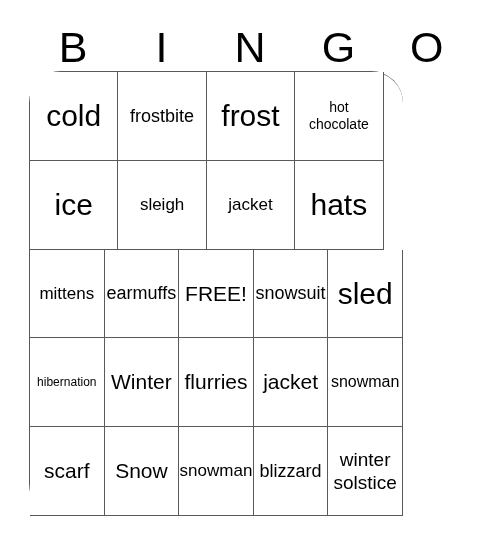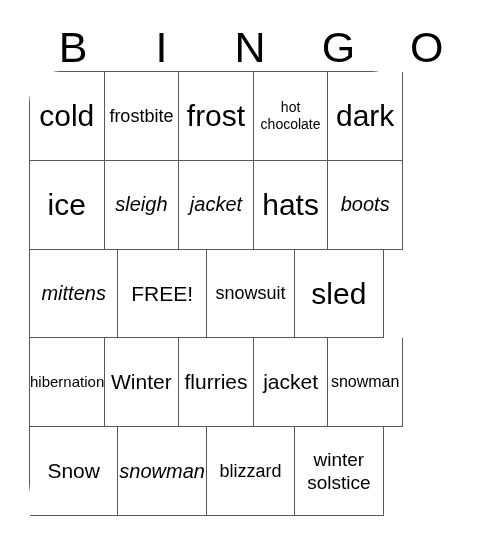--- a/index.html
+++ b/index.html
@@ -74,24 +74,24 @@
     text-align: center;
     line-height: 1.04;
     white-space: pre-line;
     color: #000000;
     font-weight: 400;
   }
 
   
   .fs-xl   { font-size: 30px; }
   .fs-lg   { font-size: 21px; text-align: center; }
-  .fs-md   { font-size: 20px; font-style: italic; }
+  .fs-md   { font-size: 17px; }
   .fs-sm   { font-size: 18px; text-align: center; }
   .fs-xs   { font-size: 16px; }
-  .fs-xxs  { font-size: 15px; }
+  .fs-xxs  { font-size: 12px; }
   .fs-two  { font-size: 14px; line-height: 1.22; }
   .fs-two-lg { font-size: 19px; line-height: 1.22; }
 </style>
 </head>
 <body>
 
 <div id="bingo-card">
 
   <div class="header-row">
     <div class="header-cell">B</div>
@@ -110,46 +110,43 @@
       <div class="cell">
         <span class="cell-text fs-sm">frostbite</span>
       </div>
       <div class="cell">
         <span class="cell-text fs-xl">frost</span>
       </div>
       <div class="cell">
         <span class="cell-text fs-two">hot
 chocolate</span>
       </div>
-      <div class="cell">
-        <span class="cell-text fs-xl">dark</span>
-      </div>
     </div>
 
     <div class="grid-row">
       <div class="cell">
         <span class="cell-text fs-xl">ice</span>
       </div>
       <div class="cell">
         <span class="cell-text fs-md">sleigh</span>
       </div>
       <div class="cell">
         <span class="cell-text fs-md">jacket</span>
       </div>
       <div class="cell">
         <span class="cell-text fs-xl">hats</span>
       </div>
-      <div class="cell">
-        <span class="cell-text fs-md">boots</span>
-      </div>
     </div>
 
     <div class="grid-row">
       <div class="cell">
         <span class="cell-text fs-md">mittens</span>
+      </div>
+      <div class="cell">
+        <span class="cell-text fs-sm">earmuffs</span>
       </div>
       <div class="cell">
         <span class="cell-text fs-lg">FREE!</span>
       </div>
       <div class="cell">
         <span class="cell-text fs-sm">snowsuit</span>
       </div>
       <div class="cell">
         <span class="cell-text fs-xl">sled</span>
       </div>
@@ -168,20 +165,23 @@
       <div class="cell">
         <span class="cell-text fs-lg">jacket</span>
       </div>
       <div class="cell">
         <span class="cell-text fs-xs">snowman</span>
       </div>
     </div>
 
     <div class="grid-row">
       <div class="cell">
+        <span class="cell-text fs-lg">scarf</span>
+      </div>
+      <div class="cell">
         <span class="cell-text fs-lg">Snow</span>
       </div>
       <div class="cell">
         <span class="cell-text fs-md">snowman</span>
       </div>
       <div class="cell">
         <span class="cell-text fs-sm">blizzard</span>
       </div>
       <div class="cell">
         <span class="cell-text fs-two-lg">winter

